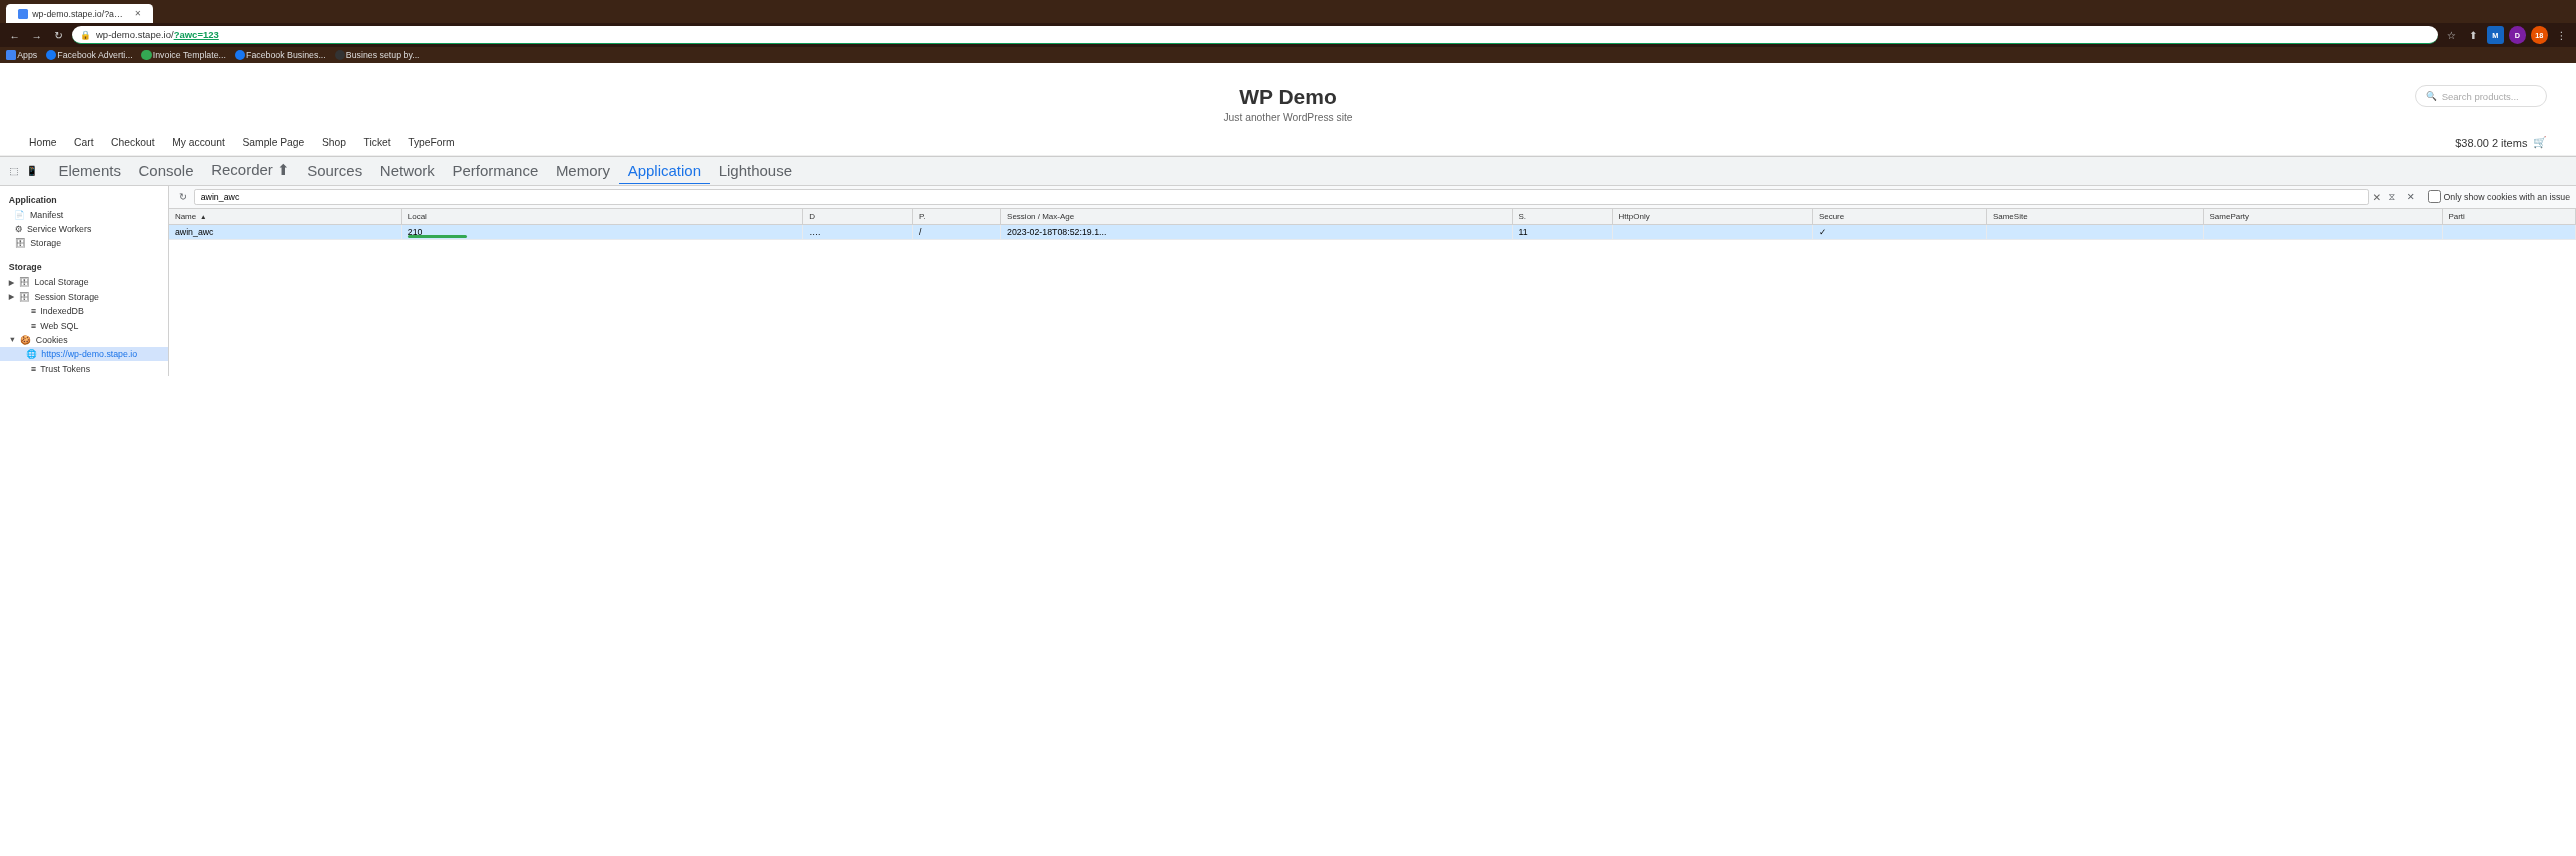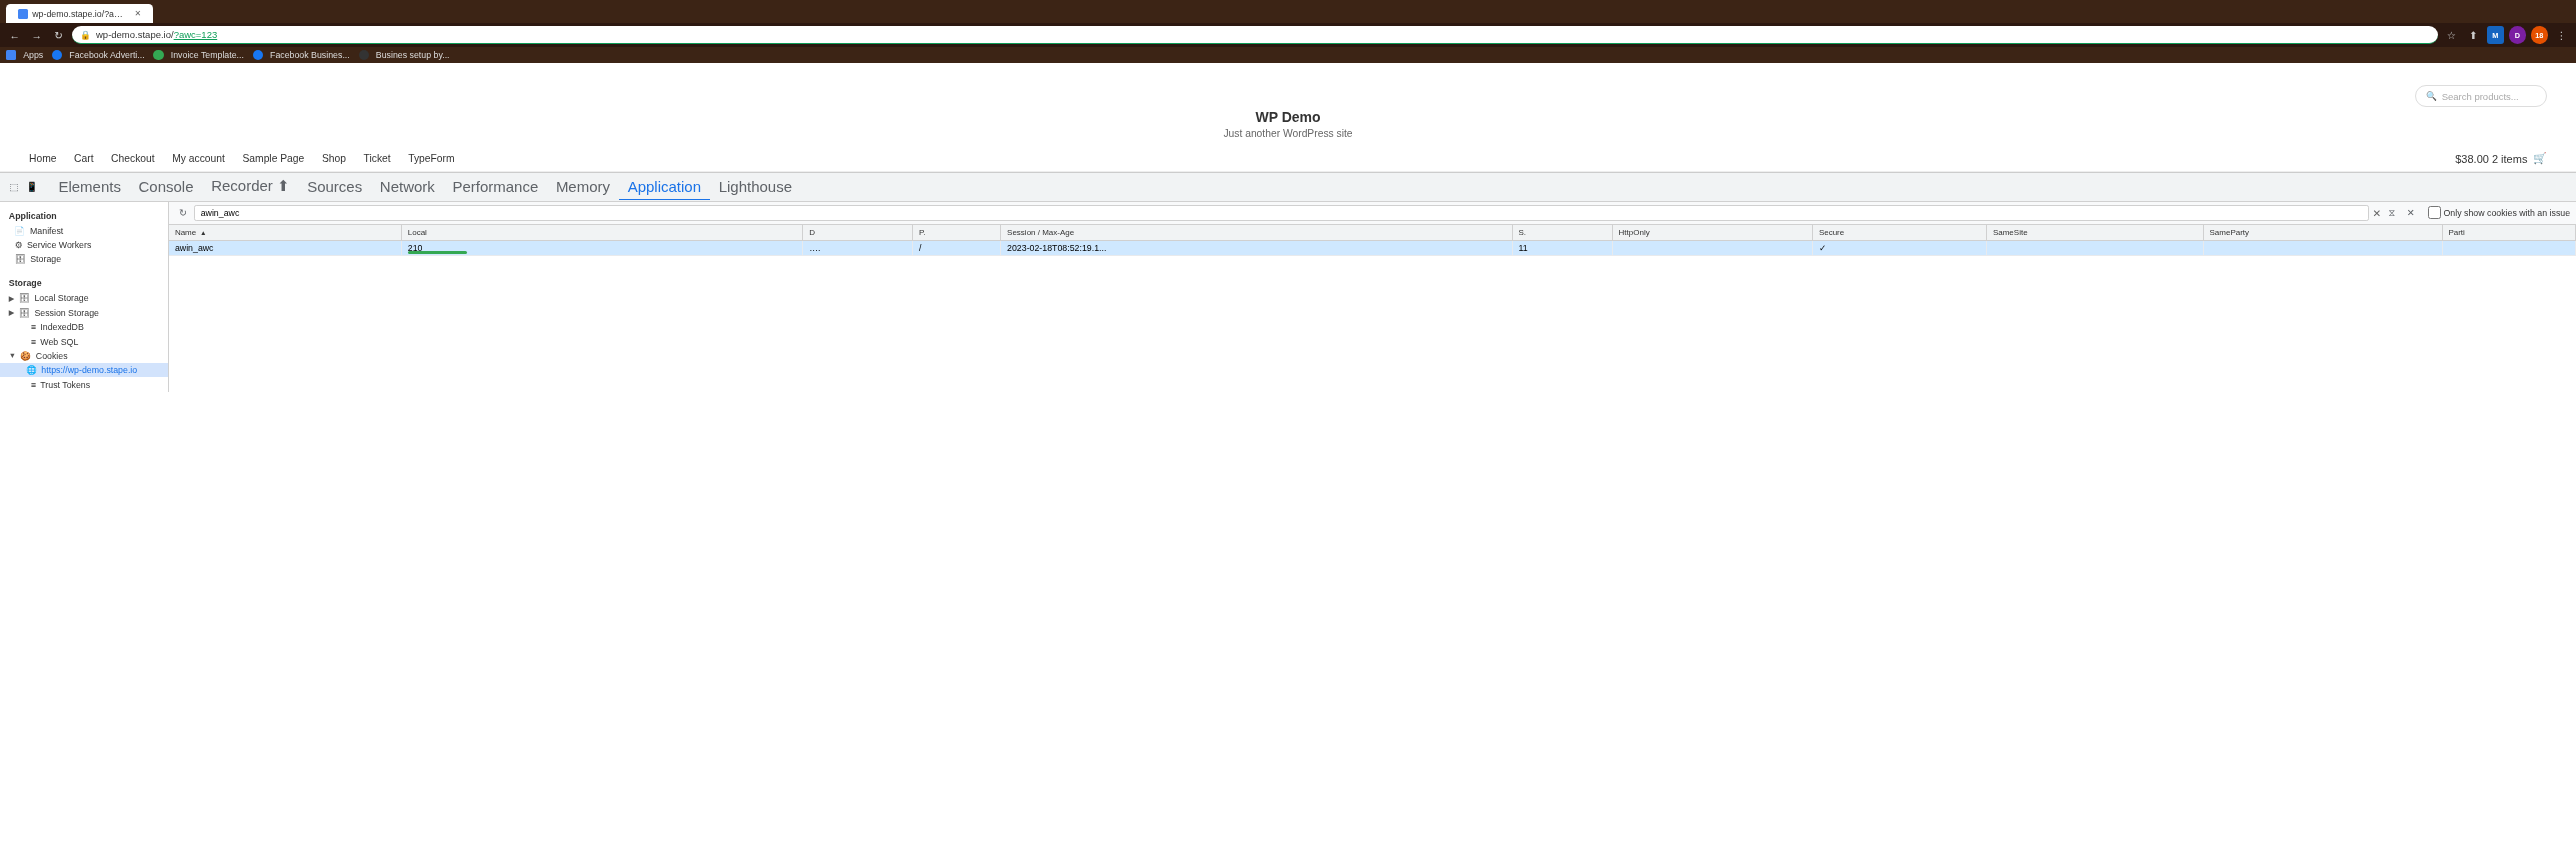--- a/index.html
+++ b/index.html
@@ -10,32 +10,32 @@
     .tab-bar { display: flex; align-items: center; background: #3c2415; padding: 4.4px 5.9px 0; gap: 1.5px; }
     .tab { background: #fff; border-radius: 4.4px 4.4px 0 0; padding: 4.4px 11.7px; font-size: 8.8px; color: #333; display: flex; align-items: center; gap: 4.4px; white-space: nowrap; overflow: hidden; max-width: 147px; }
     .tab-favicon { width: 10.3px; height: 10.3px; border-radius: 1.5px; display: inline-block; background: #4285f4; flex-shrink: 0; }
     .tab-title { overflow: hidden; text-overflow: ellipsis; white-space: nowrap; }
     .tab-close { margin-left: 2.9px; color: #666; font-size: 8px; cursor: pointer; }
     .nav-toolbar { display: flex; align-items: center; background: #2c1810; padding: 2.9px 5.9px; gap: 4.4px; }
     .nav-btn { background: none; border: none; color: #ccc; cursor: pointer; width: 17.6px; height: 17.6px; display: flex; align-items: center; justify-content: center; border-radius: 50%; font-size: 10.3px; }
     .address-bar { flex: 1; background: #fff; border-radius: 11.7px; padding: 2.9px 8.8px; font-size: 9.5px; color: #333; display: flex; align-items: center; gap: 4.4px; border-bottom: 1.5px solid #0f9d58; }
     .address-url-green { color: #333; }
     .bookmarks-bar { display: flex; align-items: center; background: #3c2415; padding: 2.9px 5.9px; gap: 8.8px; }
-    .bookmark-item { display: flex; align-items: flex-start; gap: 7px; color: #ddd; font-size: 8.8px; cursor: pointer; white-space: nowrap; }
+    .bookmark-item { display: flex; align-items: flex-start; gap: 1px; color: #ddd; font-size: 8.8px; cursor: pointer; white-space: nowrap; }
     .bookmark-favicon { width: 10.3px; height: 10.3px; border-radius: 1.5px; display: inline-block; flex-shrink: 0; }
     .bm-apps { background: #4285f4; }
     .bm-fb { background: #1877f2; border-radius: 50%; }
     .bm-invoice { background: #34a853; border-radius: 50%; }
     .bm-tracking { background: #333; border-radius: 50%; }
 
     
     .page-content { background: #fff; position: relative; }
     .site-header { display: flex; align-items: center; justify-content: center; padding: 22px 29px 7.3px; position: relative; }
     .site-title-area { text-align: center; }
-    .site-title { font-size: 14px; font-weight: 700; color: #333; margin-top: 24px; }
+    .site-title { font-size: 21px; font-weight: 700; color: #333; }
     .site-tagline { font-size: 10.3px; color: #666; margin-top: 2.9px; }
     .search-box-area { position: absolute; right: 29px; top: 22px; }
     .search-box { border: 0.7px solid #ddd; border-radius: 14.7px; padding: 4.4px 10.3px; font-size: 9.5px; color: #999; display: flex; align-items: center; gap: 4.4px; width: 132px; }
 
     
     .site-nav { display: flex; align-items: center; justify-content: center; padding: 5.9px 29px; border-bottom: 0.7px solid #eee; gap: 17.6px; }
     .nav-link { font-size: 10.3px; color: #333; text-decoration: none; cursor: pointer; }
     .cart-area { margin-left: auto; display: flex; align-items: center; gap: 5.9px; font-size: 11px; color: #333; }
 
     
@@ -88,21 +88,21 @@
       <span class="tab-close">✕</span>
     </div>
 
   </div>
   <div class="nav-toolbar">
     <button class="nav-btn">←</button>
     <button class="nav-btn">→</button>
     <button class="nav-btn">↻</button>
     <div class="address-bar">
       <span style="font-size:8.8px;">🔒</span>
-      <span class="address-url-green">wp-demo.stape.io/<span style="color:#0f9d58;text-decoration:underline;font-weight:400">?awc=123</span></span>
+      <span class="address-url-green">wp-demo.stape.io/<span style="color:#0f9d58;text-decoration:underline;font-weight:700">?awc=123</span></span>
     </div>
     <button class="nav-btn">☆</button>
     <button class="nav-btn">⬆</button>
     <button class="nav-btn" style="background:#1565c0;border-radius:2.9px;color:#fff;font-size:7.3px;font-weight:700;">M</button>
     <button class="nav-btn" style="background:#7b1fa2;border-radius:50%;color:#fff;font-size:7.3px;font-weight:700;">D</button>
     <button class="nav-btn" style="background:#e65100;border-radius:50%;color:#fff;font-size:7.3px;font-weight:700;">18</button>
     <button class="nav-btn">⋮</button>
   </div>
 
   <div class="bookmarks-bar">

